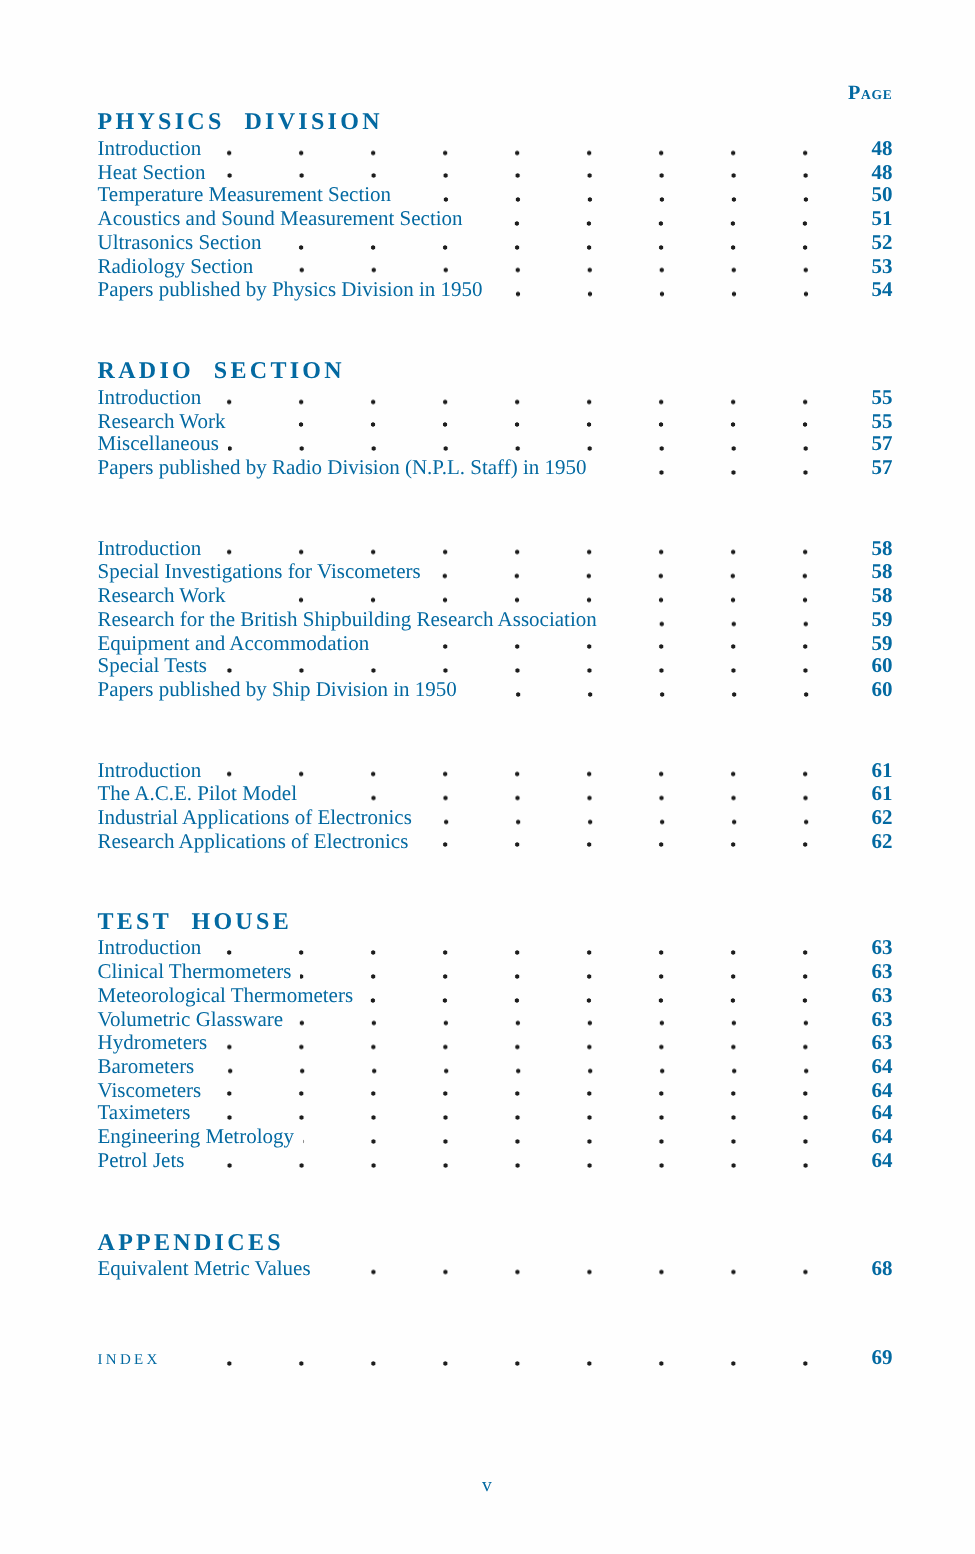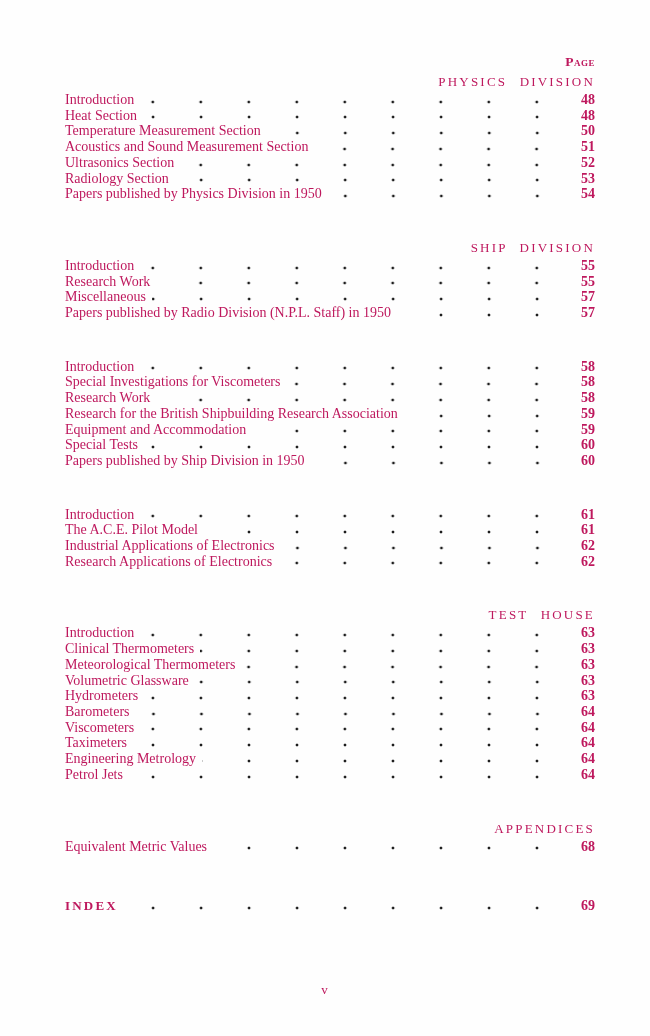--- a/index.html
+++ b/index.html
@@ -6,56 +6,55 @@
     margin: 0;
     padding: 0;
     background: #ffffff;
   }
   .page {
     position: relative;
     width: 650px;
     height: 1036px;
     box-sizing: border-box;
     background: #fefefe;
-    color: #be185d;
+    color: #0369a1;
     font-family: "Liberation Serif", serif;
     padding: 54px 55px 0 65px;
     overflow: hidden;
   }
   .page-col-header {
     text-align: right;
     font-variant: small-caps;
     font-weight: bold;
     font-size: 13.5px;
     line-height: 16px;
     letter-spacing: 0.5px;
     margin-bottom: 4px;
   }
   .section { margin-top: 38px; }
   .section:first-child { margin-top: 2px; }
   .section.index-section { margin-top: 44px; }
   .section-heading {
-    font-size: 13px;
-    font-weight: normal;
+    font-size: 16px;
+    font-weight: bold;
     letter-spacing: 2.2px;
     word-spacing: 7px;
     line-height: 15px;
     margin-bottom: 3px;
-    text-align: right;
   }
   .row {
     display: flex;
     align-items: baseline;
     font-size: 14px;
     line-height: 15.7px;
   }
   .title { white-space: nowrap; flex: 0 0 auto; }
   .title.heading-style {
-    font-size: 13px;
-    font-weight: bold;
+    font-size: 10px;
+    font-weight: normal;
     letter-spacing: 2.2px;
   }
   .leader {
     flex: 1 1 auto;
     align-self: stretch;
     min-width: 16px;
     margin-left: 6px;
     background-image: radial-gradient(circle, #1c1c1c 1.2px, rgba(0,0,0,0) 1.7px);
     background-size: 48px 6px;
     background-repeat: repeat-x;
@@ -116,21 +115,21 @@
           <span class="leader"></span>
           <span class="pagenum">53</span>
         </div>
         <div class="row">
           <span class="title">Papers published by Physics Division in 1950</span>
           <span class="leader"></span>
           <span class="pagenum">54</span>
         </div>
       </div>
       <div class="section">
-        <div class="section-heading">SHIP DIVISION</div>
+        <div class="section-heading">RADIO SECTION</div>
         <div class="row">
           <span class="title">Introduction</span>
           <span class="leader"></span>
           <span class="pagenum">55</span>
         </div>
         <div class="row">
           <span class="title">Research Work</span>
           <span class="leader"></span>
           <span class="pagenum">55</span>
         </div>

